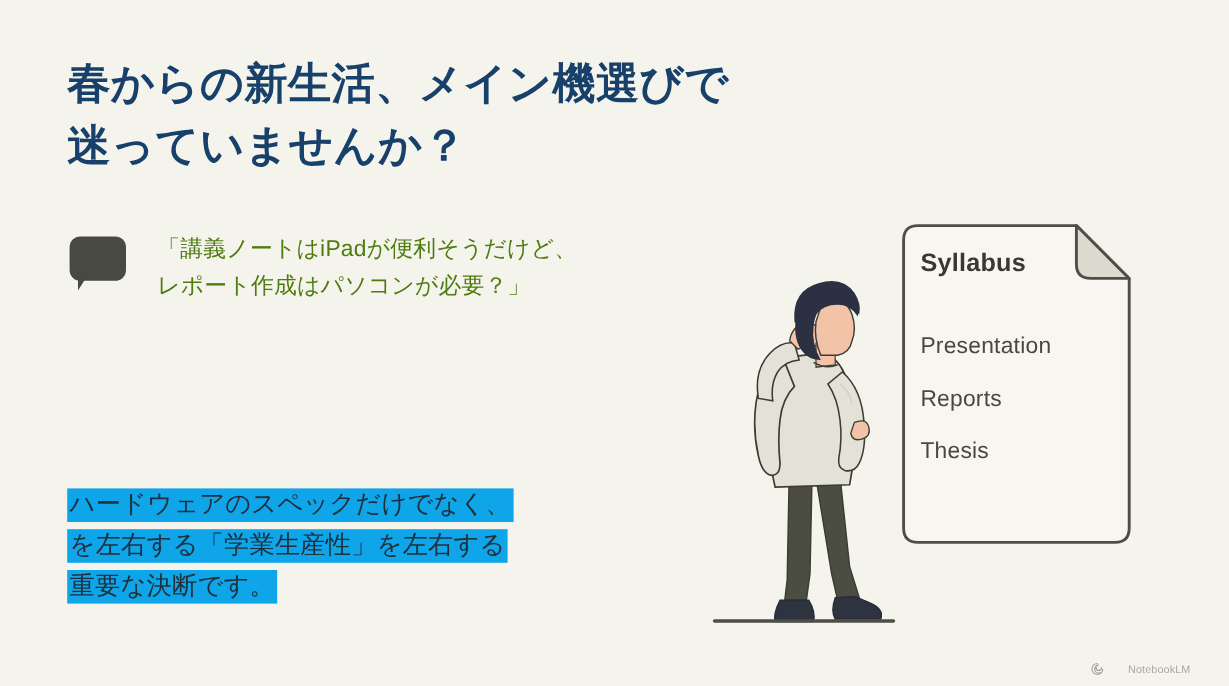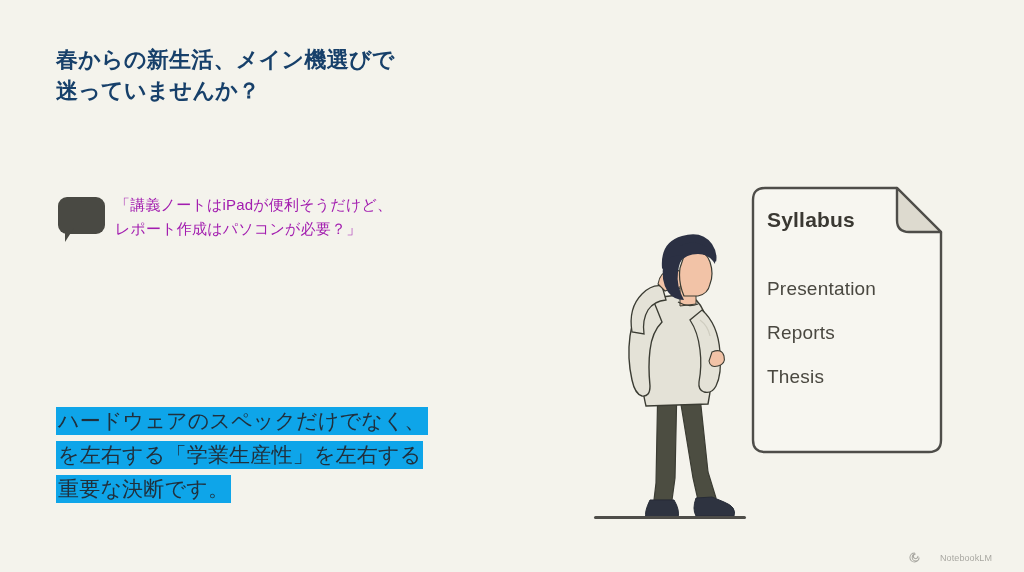--- a/index.html
+++ b/index.html
@@ -20,21 +20,21 @@
     background: #f4f3ec;
   }
 
   
   .title {
     position: absolute;
     left: 56px;
     top: 44px;
     width: 600px;
     color: #17406a;
-    font-size: 22px;
+    font-size: 36px;
     font-weight: bold;
     line-height: 1.42;
     letter-spacing: 0.3px;
     white-space: pre-line;
   }
 
   
   .quote-row {
     position: absolute;
     display: flex;
@@ -62,23 +62,23 @@
   .bubble-icon .tail {
     position: absolute;
     left: 7px;
     top: 31px;
     width: 0; height: 0;
     border-left: 9px solid #494943;
     border-bottom: 14px solid transparent;
   }
 
   .quote-text {
-    margin-left: 10px;
-    color: #a21caf;
-    font-size: 15px;
+    margin-left: 26px;
+    color: #4d7c0f;
+    font-size: 19px;
     line-height: 1.62;
     white-space: pre-line;
     letter-spacing: 0.2px;
   }
 
   
   .statement {
     position: absolute;
     left: 56px;
     top: 404px;

